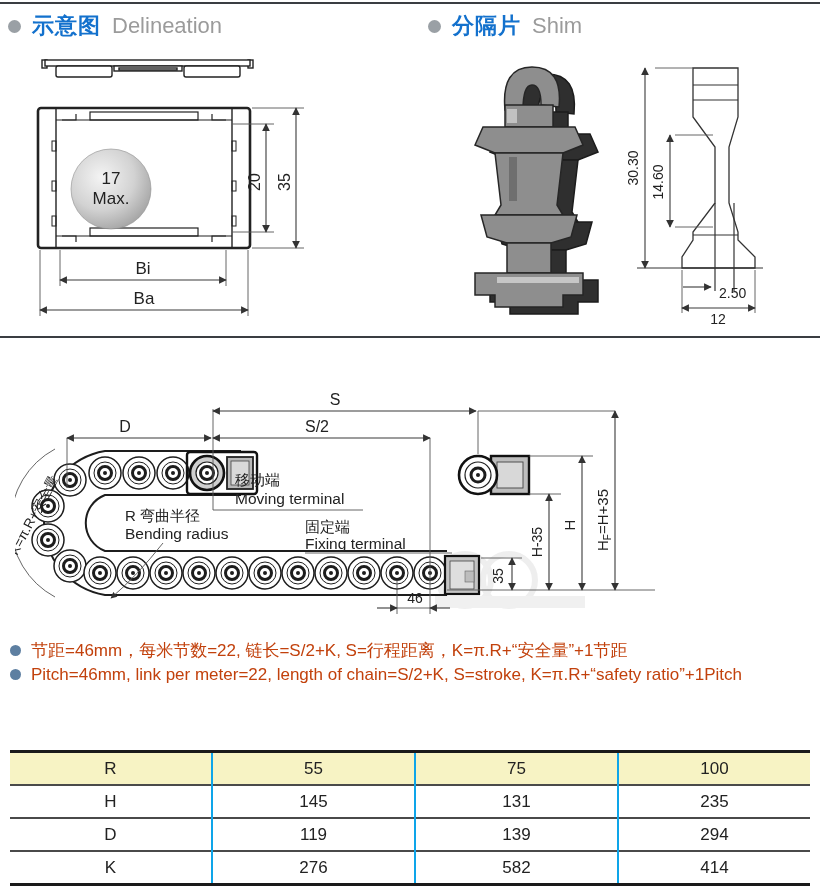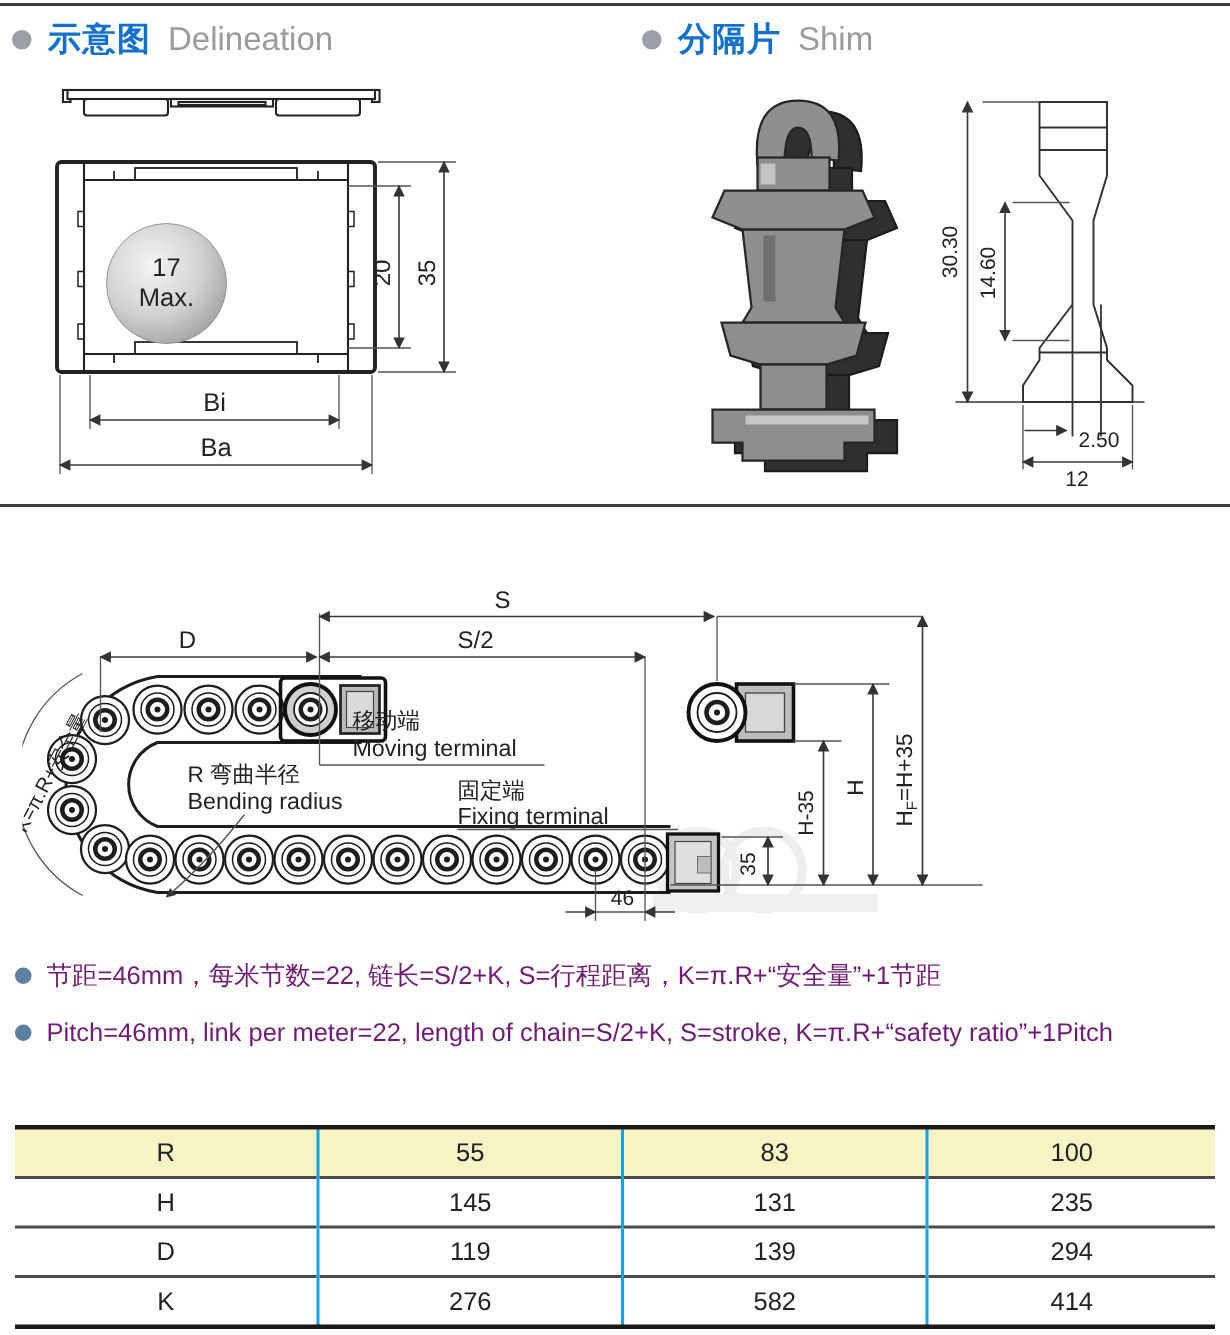--- a/index.html
+++ b/index.html
@@ -5,21 +5,21 @@
   html,body{margin:0;padding:0;background:#e8e8e8;}
   .page{position:relative;width:820px;height:890px;background:#ffffff;
         font-family:"Liberation Sans",sans-serif;overflow:hidden;margin:0 auto;}
   .hr{position:absolute;left:0;width:820px;height:2px;background:#3a3e42;}
   .sec-header{position:absolute;display:flex;align-items:center;gap:11px;}
   .sec-dot{width:13px;height:13px;border-radius:50%;background:#9aa0a5;flex:0 0 auto;}
   .sec-zh{font-size:22px;font-weight:bold;color:#1371cd;letter-spacing:1px;}
   .sec-en{font-size:22px;color:#9b9b9b;}
   .note{position:absolute;display:flex;align-items:flex-start;gap:10px;left:10px;width:800px;}
   .note-dot{width:11px;height:11px;border-radius:50%;background:#5d7fa1;margin-top:5px;flex:0 0 auto;}
-  .note-text{font-size:17px;color:#701a75;line-height:1.25;}
+  .note-text{font-size:17px;color:#c2410c;line-height:1.25;}
   table.spec{position:absolute;left:10px;top:750px;width:800px;border-collapse:collapse;
              border-top:3px solid #1a1a1a;border-bottom:3px solid #1a1a1a;table-layout:fixed;}
   table.spec td{height:31px;text-align:center;vertical-align:middle;font-size:17px;color:#222;padding:0;}
   table.spec tr + tr td{border-top:2px solid #4a4a4a;}
   table.spec td + td{border-left:2px solid #0ea5e9;}
   table.spec tr.hl td{background:#f7f3c4;}
   svg{font-family:"Liberation Sans",sans-serif;}
   svg text{fill:#222;}
   .dim{stroke:#3a3a3a;stroke-width:1.1;fill:none;}
   .ext{stroke:#555;stroke-width:0.9;fill:none;}
@@ -282,37 +282,37 @@
       <line class="dim" x1="435" y1="220" x2="415" y2="220" marker-end="url(#arr)"></line>
       <line class="ext" x1="382" y1="220" x2="415" y2="220"></line>
       <text x="400" y="215" font-size="14" text-anchor="middle">46</text>
     </g>
   </svg>
 
   <div class="note" style="top:640px">
     <span class="note-dot"></span>
     <span class="note-text">节距=46mm，每米节数=22, 链长=S/2+K, S=行程距离，K=π.R+“安全量”+1节距</span>
   </div>
-  <div class="note" style="top:678px">
+  <div class="note" style="top:664px">
     <span class="note-dot"></span>
     <span class="note-text">Pitch=46mm, link per meter=22, length of chain=S/2+K, S=stroke, K=π.R+“safety ratio”+1Pitch</span>
   </div>
 
   <table class="spec">
     <colgroup>
         <col style="width:202px">
         <col style="width:203px">
         <col style="width:203px">
         <col style="width:192px">
       </colgroup>
     <tbody>
         <tr class="hl">
       <td>R</td>
       <td>55</td>
-      <td>83</td>
+      <td>75</td>
       <td>100</td>
     </tr>
     <tr>
       <td>H</td>
       <td>145</td>
       <td>131</td>
       <td>235</td>
     </tr>
     <tr>
       <td>D</td>

